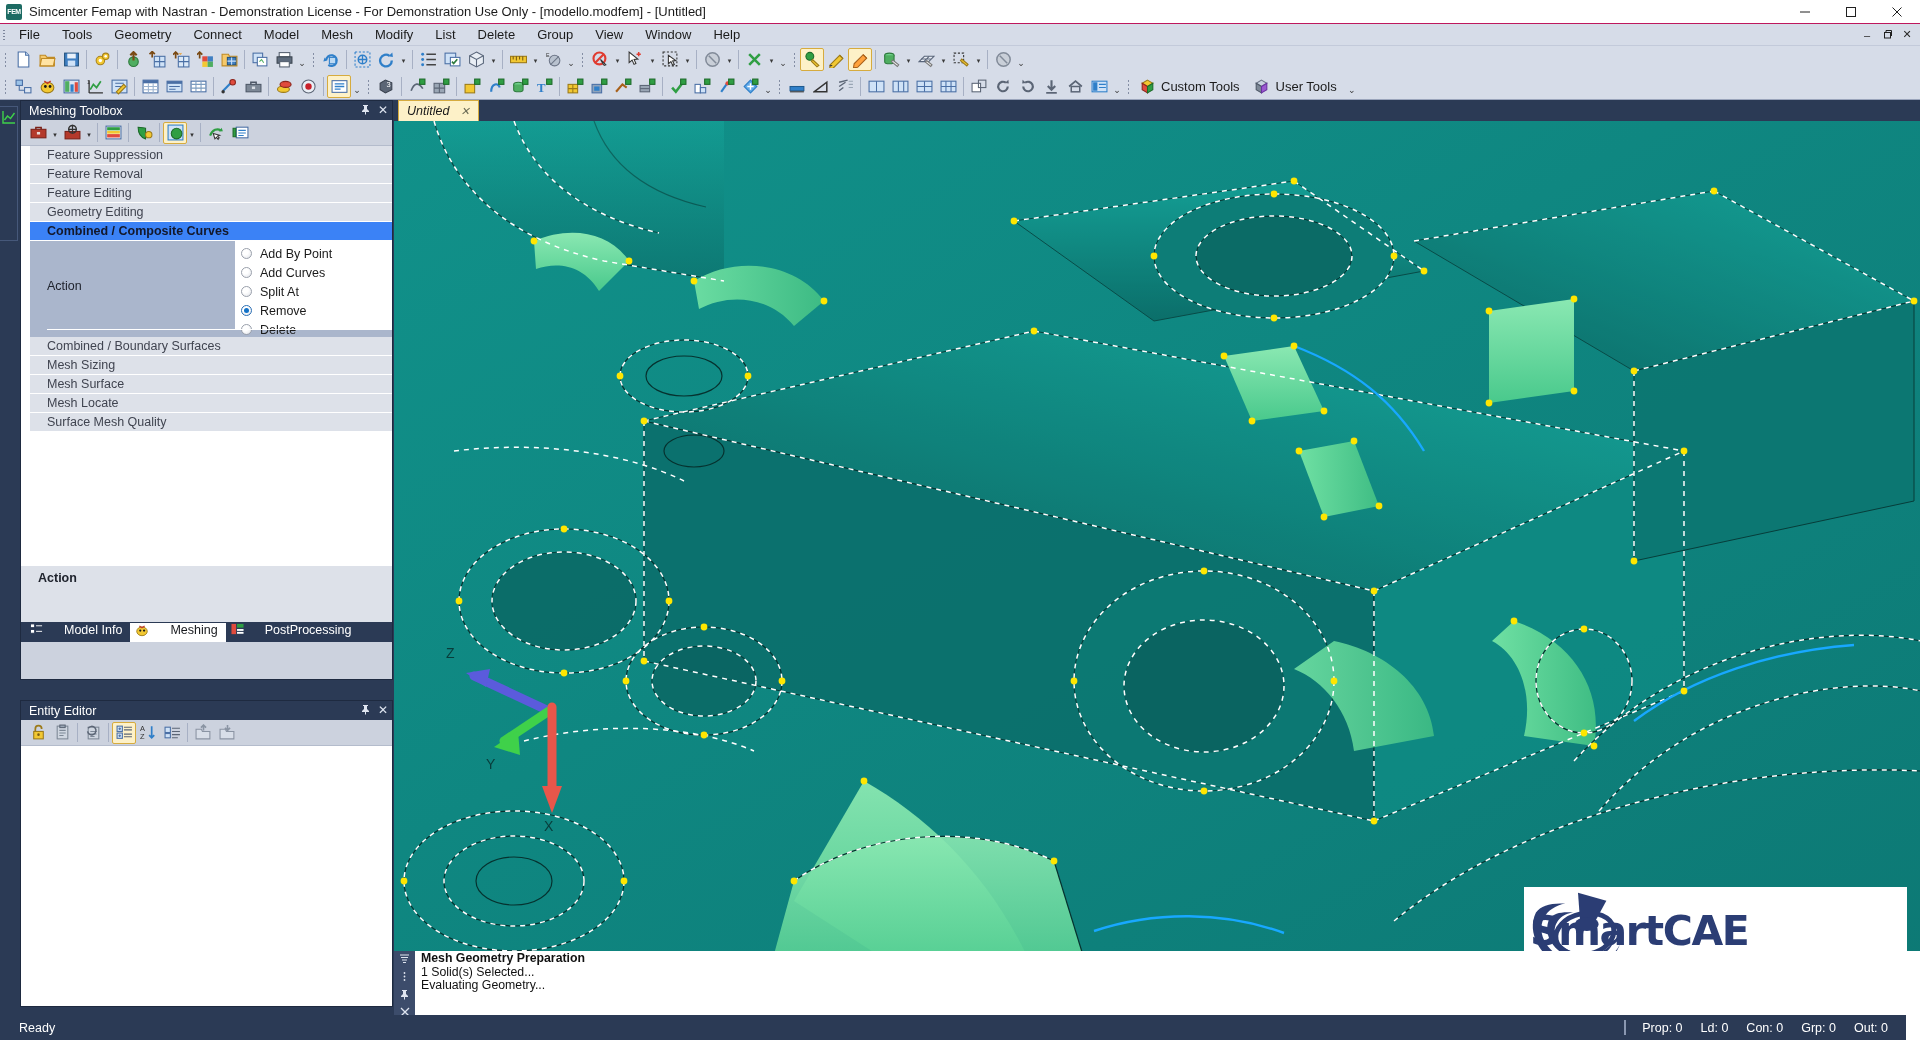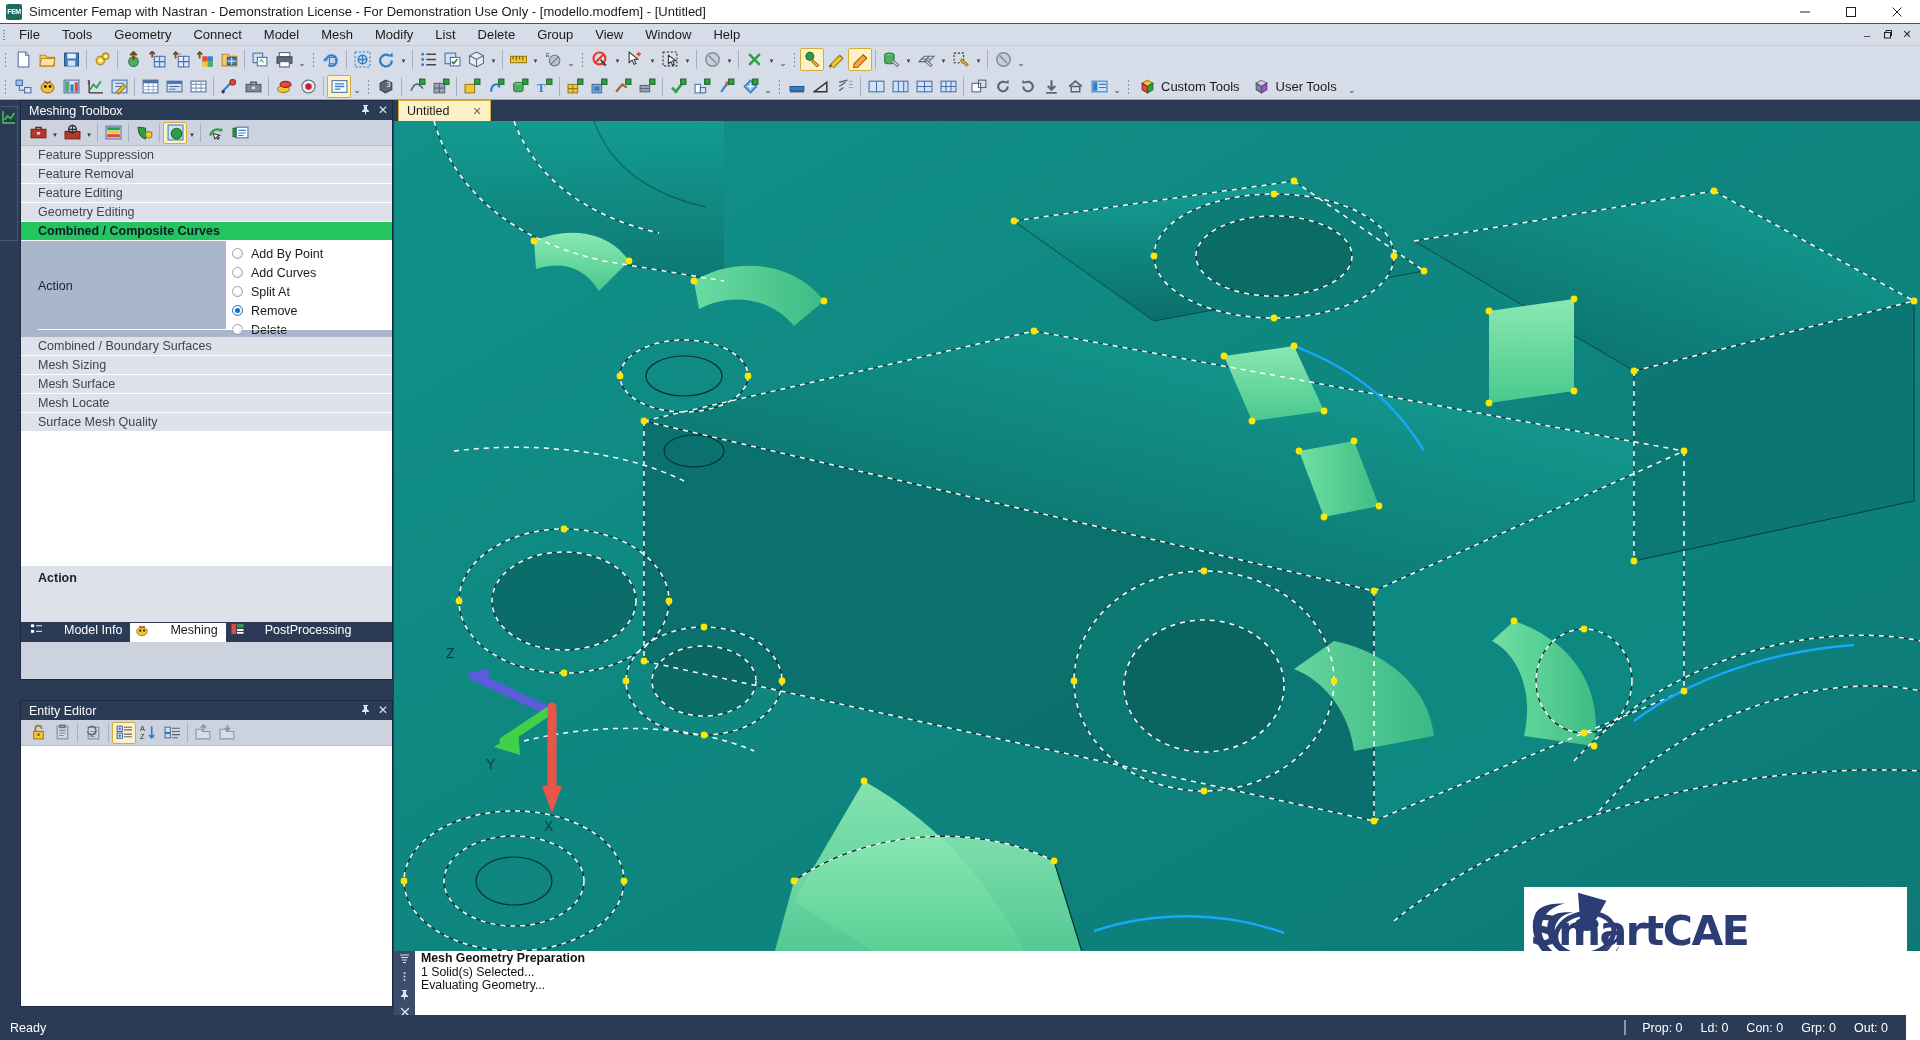--- a/index.html
+++ b/index.html
@@ -97,26 +97,26 @@
   .panel-toolbar {
     height:26px; background:#ccd2de; display:flex; align-items:center; padding-left:5px;
     border-bottom:1px solid #b4bccc;
   }
   .ptbtn { width:24px; height:22px; display:flex; align-items:center; justify-content:center;
     border:1px solid transparent; border-radius:2px; }
   .ptbtn.sel { background:#fdf1c8; border-color:#d6ab3e; }
   .parrow { width:10px; height:22px; display:flex; align-items:flex-end; justify-content:center;
     padding-bottom:5px; font-size:7px; color:#333; }
 
-  .tree { background:#ffffff; height:419px; position:relative; }
+  .tree { background:#ffffff; height:419px; position:relative;padding-left:9px; }
   .tree-row {
     height:19px; line-height:19px; background:#dde1e9; color:#404450;
     font-size:12.5px; padding-left:17px; border-bottom:1px solid #ffffff;
   }
-  .tree-row.active { background:#22c55e; color:#13182a; font-weight:bold; }
+  .tree-row.active { background:#3b82f6; color:#13182a; font-weight:bold; }
   .attr-block { background:#aab6cc; position:relative; height:96px; }
   .attr-label { position:absolute; left:17px; top:38px; font-size:12.5px; color:#20242e; }
   .attr-options {
     position:absolute; left:205px; top:0; right:0; bottom:8px; background:#ffffff;
     padding:3px 0 0 0;
   }
   .opt { height:19px; display:flex; align-items:center; padding-left:6px; font-size:12.5px; color:#1a1a1a; }
   .radio { width:11px; height:11px; border-radius:50%; border:1px solid #9aa0ab;
     background:radial-gradient(circle at 35% 32%, #ffffff 35%, #dfe2e8 100%);
     margin-right:8px; position:relative; flex:none; }
@@ -144,23 +144,23 @@
     background:#ffffff; border:1px solid #1e2a40;
   }
 
   
   .gfx-wrap {
     position:absolute; left:394px; top:100px; right:0; bottom:25px;
     background:#2b3a55;
   }
   .doctabs { height:21px; background:#2b3a55; display:flex; align-items:flex-end; padding-left:4px; }
   .doctab {
-    display:flex; align-items:center; gap:23px; height:21px; padding:0 8px;
+    display:flex; align-items:center; gap:11px; height:21px; padding:0 8px;
     background:#fdf1c8; border:1px solid #d6ab3e; border-bottom:none;
-    font-size:12.5px; color:#1b1b1b;
+    font-size:12.5px; color:#1b1b1b;font-style:italic;
   }
   .doctab .x { font-size:11px; color:#6b6b55; }
 
   .viewport {
     position:absolute; left:0; top:21px; right:0; bottom:0;
     background:#0f857f; overflow:hidden;
   }
   .viewport svg { position:absolute; left:0; top:0; }
 
   .smartcae {
@@ -184,21 +184,21 @@
   .msg-gutter span { color:#dfe5f0; font-size:10px; line-height:10px; }
   .msg-body { flex:1; background:#ffffff; padding:1px 0 0 6px; overflow:hidden; }
   .msg-line { font-size:12.3px; color:#111; line-height:13.7px; white-space:nowrap; }
   .msg-line.b { font-weight:bold; }
 
   
   .statusbar {
     position:absolute; left:0; bottom:0; width:1920px; height:25px;
     background:#2b3a55; display:flex; align-items:center; color:#ffffff; font-size:12.5px;
   }
-  .sb-ready { padding-left:10px; }
+  .sb-ready { padding-left:19px; }
   .sb-right { margin-left:auto; display:flex; align-items:center; height:25px; }
   .sb-sep { width:2px; height:15px; background:#8a97b0; margin-right:16px; }
   .sb-item { padding:0 18px 0 0; }
   .sb-corner { width:14px; height:25px; background:#ffffff; }
 </style>
 </head>
 <body>
 
 <div id="app">
 

